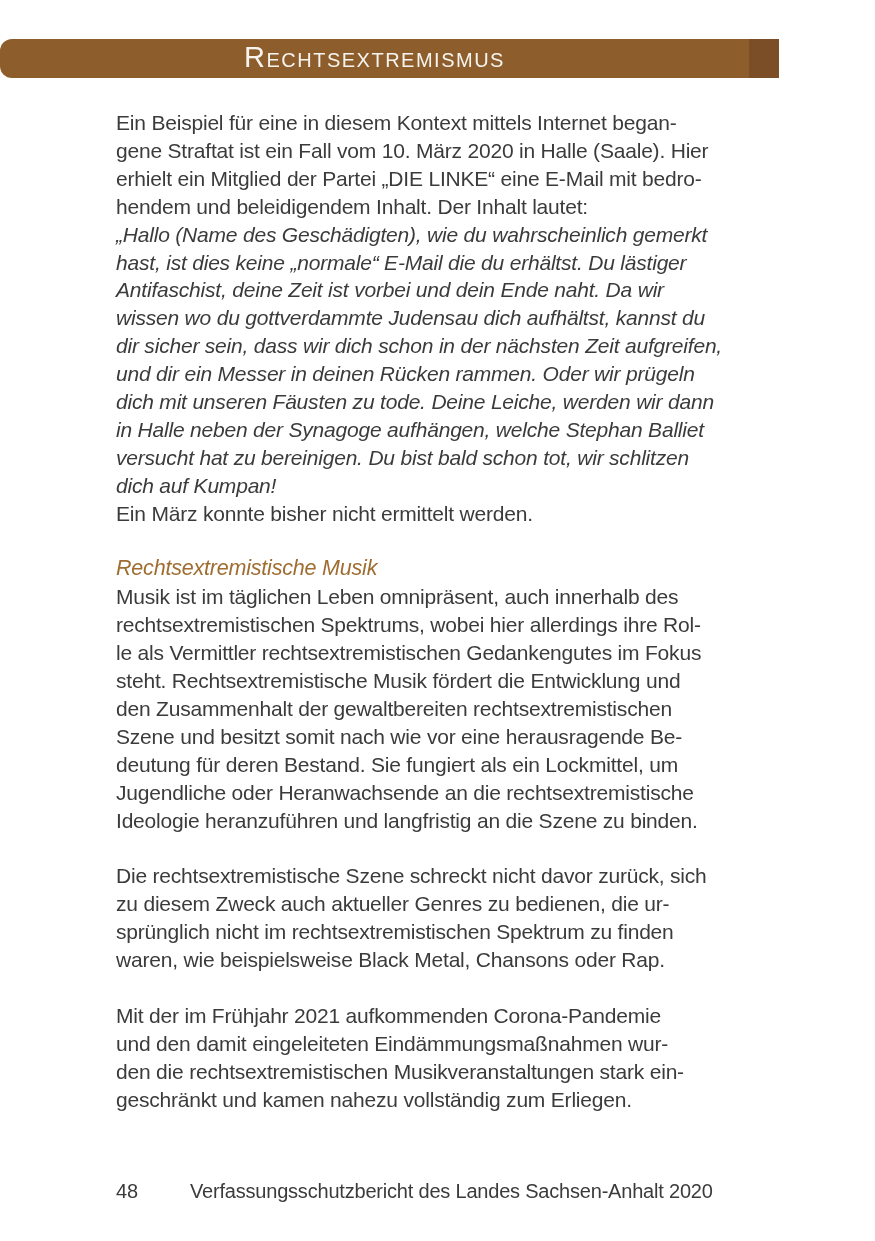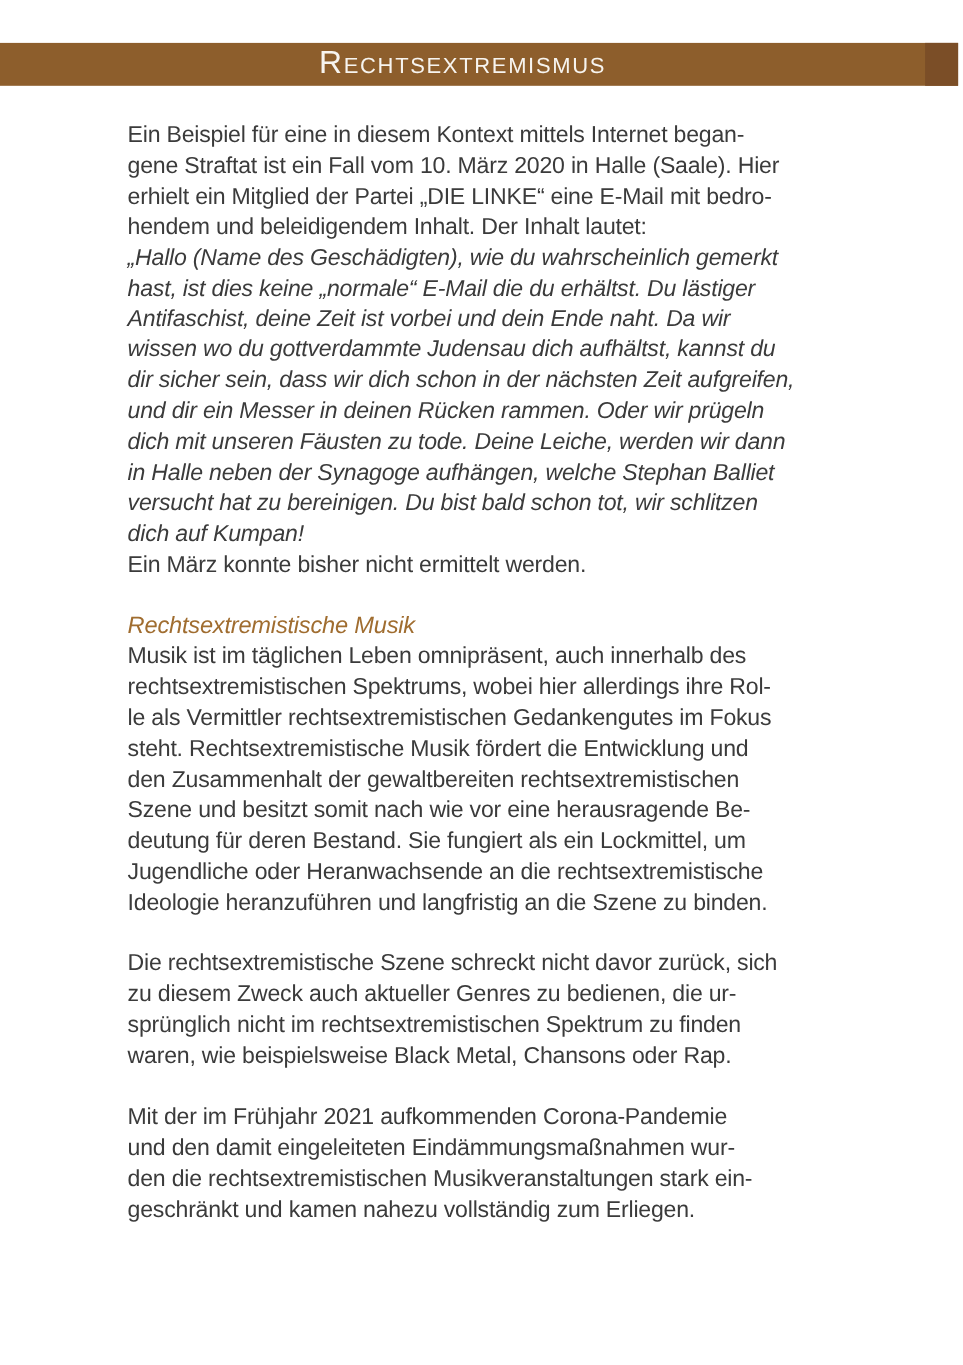--- a/index.html
+++ b/index.html
@@ -13,23 +13,24 @@
     position: relative;
     width: 875px;
     height: 1241px;
     background: #ffffff;
     overflow: hidden;
   }
   .header-bar {
     position: absolute;
     top: 39px;
     left: 0;
-    width: 871px;
+    width: 779px;
     height: 39px;
     background: #8d5e2c;
+    border-radius: 12px;
   }
   .header-accent {
     position: absolute;
     top: 0;
     right: 0;
     width: 30px;
     height: 100%;
     background: #7b4e27;
   }
   .header-title {
@@ -143,14 +144,18 @@
 sprünglich nicht im rechtsextremistischen Spektrum zu finden
 waren, wie beispielsweise Black Metal, Chansons oder Rap.</p>
 
     <p class="lines gap">Mit der im Frühjahr 2021 aufkommenden Corona-Pandemie
 und den damit eingeleiteten Eindämmungsmaßnahmen wur-
 den die rechtsextremistischen Musikveranstaltungen stark ein-
 geschränkt und kamen nahezu vollständig zum Erliegen.</p>
 
   </div>
 
+  <div class="footer">
+    <span class="page-number">48</span>
+    <span class="footer-text">Verfassungsschutzbericht des Landes Sachsen-Anhalt 2020</span>
+  </div>
 
 </div>
 
 </body></html>

